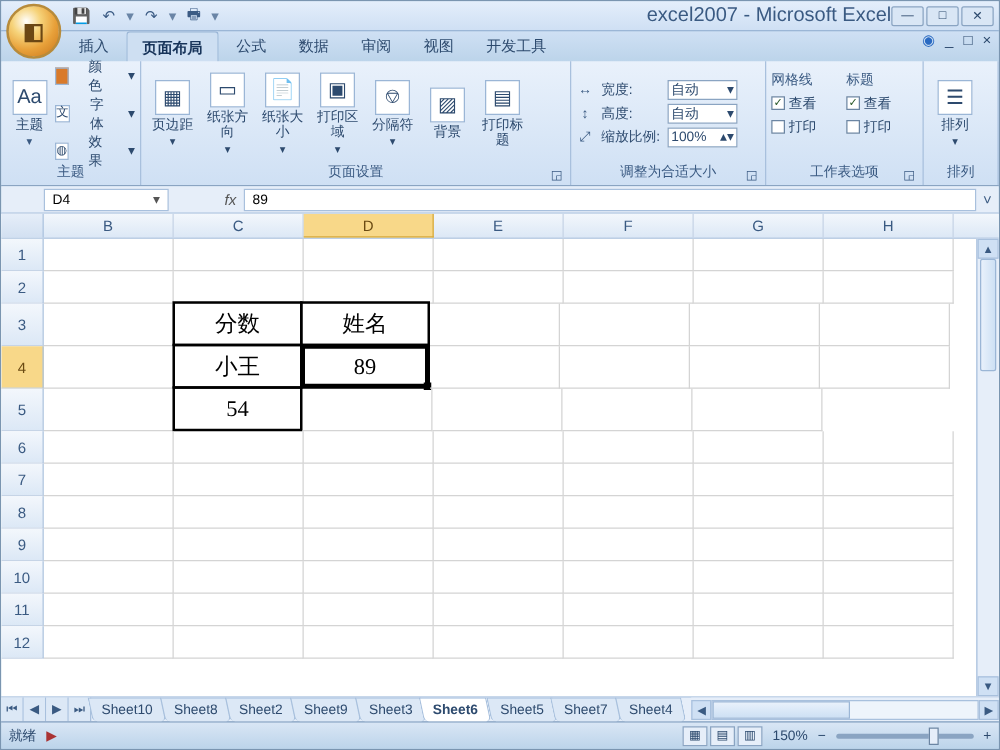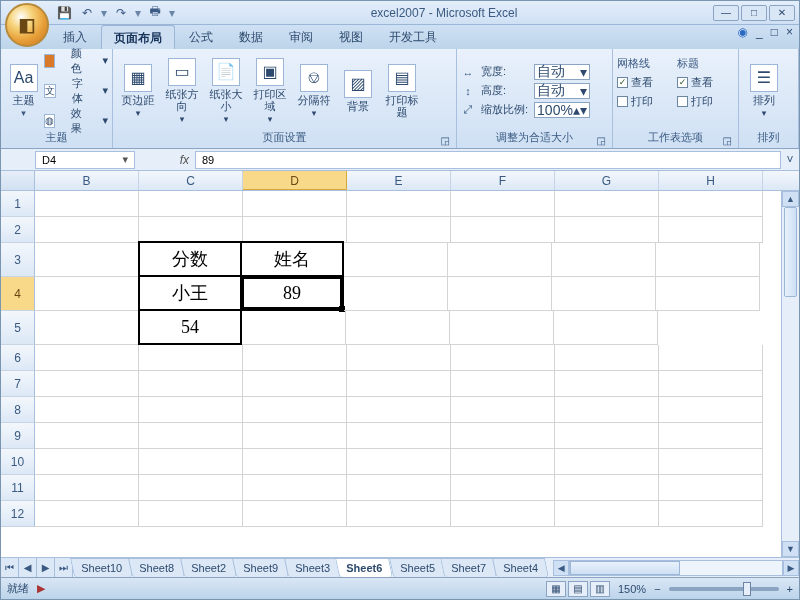--- a/index.html
+++ b/index.html
@@ -4,21 +4,21 @@
 <style>
 *{box-sizing:border-box;margin:0;padding:0;font-family:"Microsoft YaHei","SimSun",Arial,sans-serif}
 body{width:800px;height:600px;overflow:hidden;background:#bcd4ea;font-size:12px;user-select:none}
 .window{width:800px;height:600px;display:flex;flex-direction:column;border:1px solid #7a95b0}
 
 .titlebar{height:24px;background:linear-gradient(#e4eefb,#cfe0f4);display:flex;align-items:center;position:relative;border-bottom:1px solid #9bb6d6}
 .office-btn{width:44px;height:44px;border-radius:50%;background:radial-gradient(circle at 35% 30%,#fff,#f6d37a 30%,#e8a13a 60%,#c77219);border:2px solid #b78b3b;position:absolute;left:4px;top:2px;z-index:5;display:flex;align-items:center;justify-content:center;font-size:18px;color:#6b4714;font-weight:bold}
 .qat{display:flex;align-items:center;gap:6px;margin-left:56px}
 .qat .ico{width:16px;height:16px;display:flex;align-items:center;justify-content:center;font-size:12px;color:#3b5b84}
 .qat-sep{color:#6a85a6}
-.title-center{flex:1;text-align:center;color:#3a5a82;font-size:12px}
+.title-center{flex:1;text-align:right;color:#3a5a82;font-size:16px}
 .win-controls{display:flex;gap:2px;margin-right:4px}
 .win-controls div{width:26px;height:16px;border:1px solid #8aa4c2;background:#d9e6f5;display:flex;align-items:center;justify-content:center;font-size:10px;color:#2d4a6e;border-radius:2px}
 
 .tabs{height:24px;display:flex;align-items:flex-start;gap:2px;background:linear-gradient(#cfe0f4,#bcd4ea)}
 .tab{padding:4px 12px;color:#2d4a6e;border-radius:3px 3px 0 0}
 .tab.active{background:#cedff2;border:1px solid #9bb6d6;border-bottom:none;color:#18345a;font-weight:bold}
 .help-area{margin-left:auto;margin-right:6px;display:flex;gap:8px;align-items:center;color:#2d4a6e}
 
 .ribbon{height:100px;background:linear-gradient(#e9f1fb,#cfe0f4);border-bottom:1px solid #8aa4c2;display:flex}
 .group{border-right:1px solid #a8c0dd;display:flex;flex-direction:column;padding:2px 4px}
@@ -27,21 +27,21 @@
 .group-label .launcher{position:absolute;right:2px;bottom:0;font-size:10px;color:#3a5a82}
 .big-btn{display:flex;flex-direction:column;align-items:center;justify-content:center;width:42px;height:78px;color:#2d4a6e;gap:2px;padding:2px}
 .big-btn .ic{width:28px;height:28px;background:#fff;border:1px solid #9bb6d6;display:flex;align-items:center;justify-content:center;font-size:16px}
 .big-btn .lbl{text-align:center;font-size:11px;line-height:12px}
 .theme-stack{display:flex;flex-direction:column;gap:4px;justify-content:center;height:78px;color:#2d4a6e;font-size:11px}
 .theme-stack .row{display:flex;align-items:center;gap:16px}
 .theme-stack .swatch{width:14px;height:14px;background:#d97a2a;border:1px solid #9bb6d6}
 .theme-stack .swatchA{width:14px;height:14px;background:#fff;border:1px solid #9bb6d6;font-size:10px;text-align:center;line-height:12px}
 .scale-grid{display:grid;grid-template-columns:auto auto auto;gap:3px 6px;align-items:center;height:78px;color:#2d4a6e;font-size:11px;align-content:center}
 .scale-grid .ic{width:14px;height:14px;display:flex;align-items:center;justify-content:center;color:#3a5a82}
-.scale-grid .combo{width:56px;height:16px;border:1px solid #8aa4c2;background:#fff;font-size:14px;padding:0 2px;display:flex;align-items:center;justify-content:space-between}
+.scale-grid .combo{width:56px;height:16px;border:1px solid #8aa4c2;background:#fff;font-size:11px;padding:0 2px;display:flex;align-items:center;justify-content:space-between}
 .sheet-opts{display:flex;gap:24px;height:78px;align-items:flex-start;padding-top:4px;color:#2d4a6e;font-size:11px}
 .sheet-col{display:flex;flex-direction:column;gap:4px;align-items:flex-start}
 .sheet-col .hdr{color:#3a5a82}
 .chkline{display:flex;align-items:center;gap:3px}
 .chkline .cb{width:11px;height:11px;border:1px solid #6b85a3;background:#fff;font-size:9px;line-height:9px;text-align:center;color:#2a5a2a}
 
 .fbar{height:22px;background:#e6eef9;border-bottom:1px solid #a8c0dd;display:flex;align-items:center}
 .namebox{width:100px;height:18px;margin-left:34px;border:1px solid #a8c0dd;background:#fff;display:flex;align-items:center;padding:0 6px;font-size:11px}
 .namebox .dd{margin-left:auto;color:#555}
 .fx-btn{width:60px;display:flex;align-items:center;justify-content:flex-end;padding-right:6px;font-style:italic;color:#555;gap:4px}

